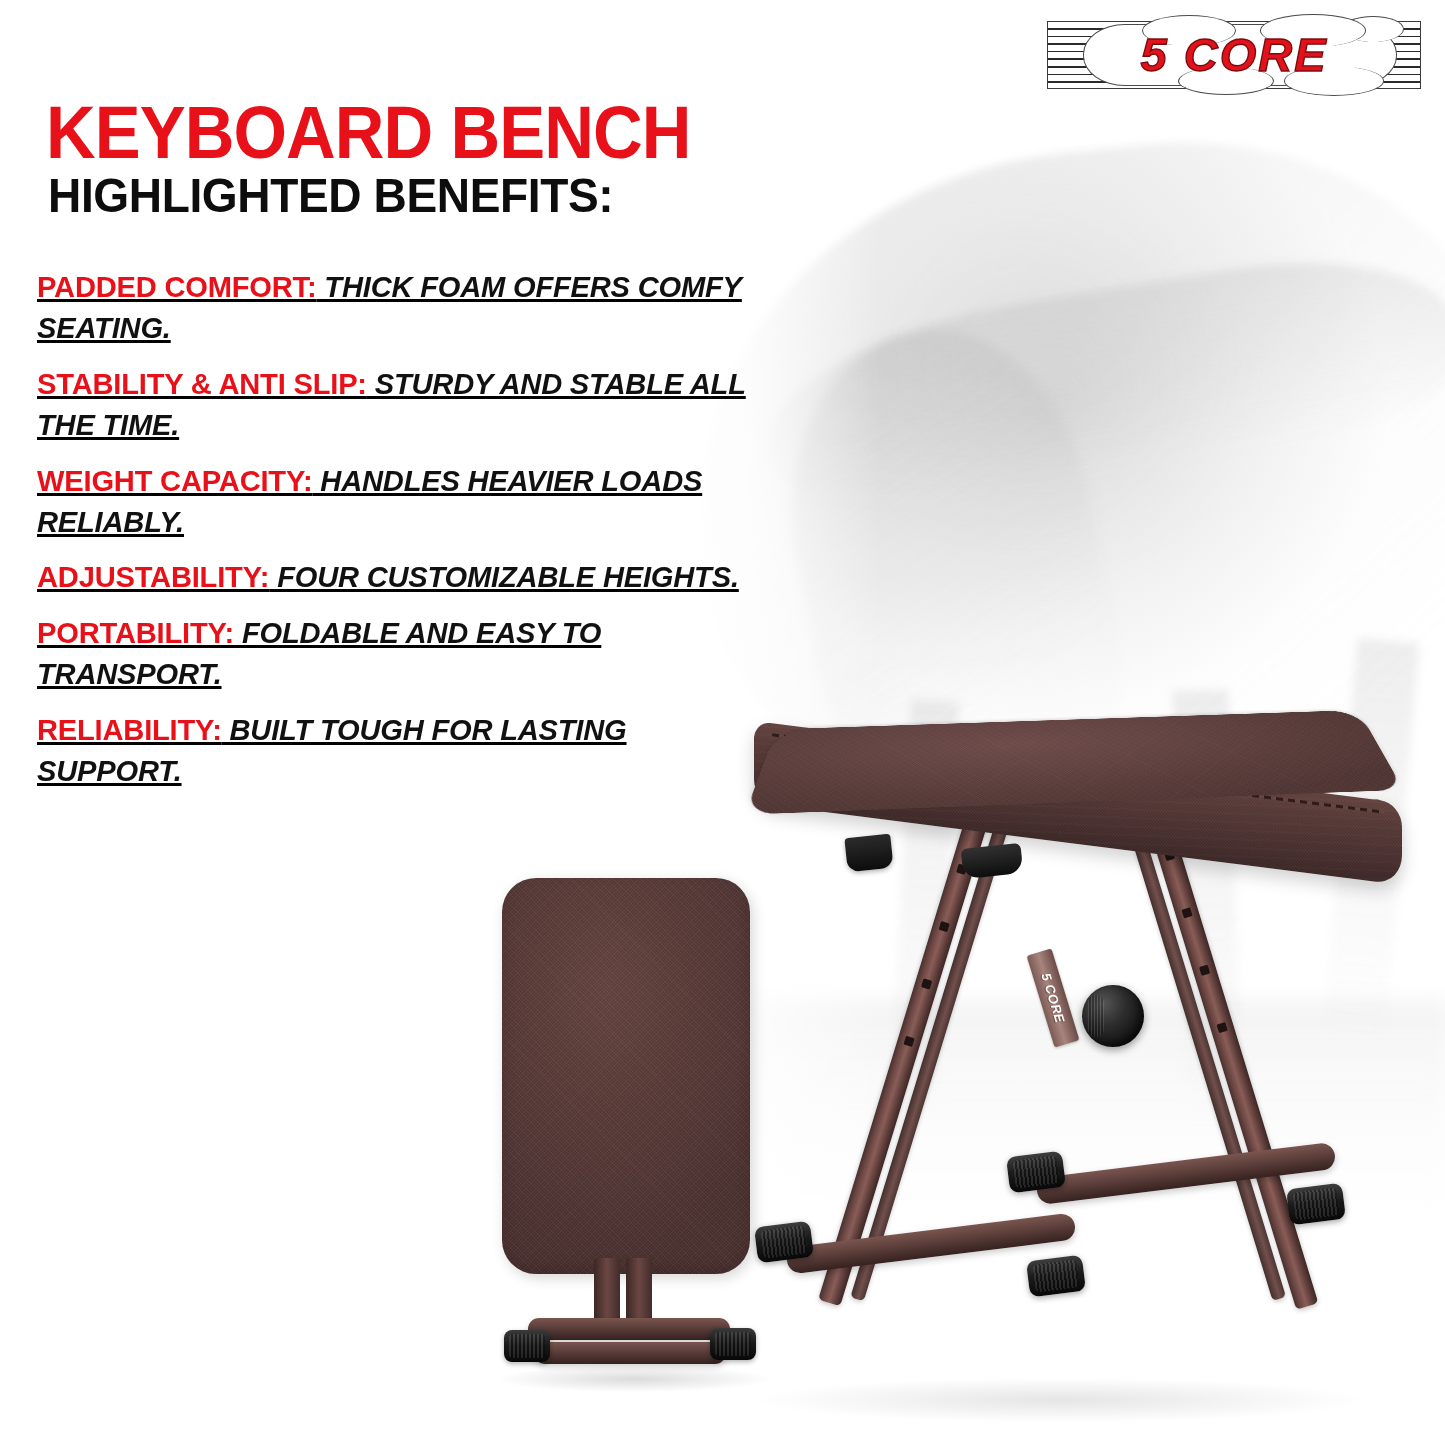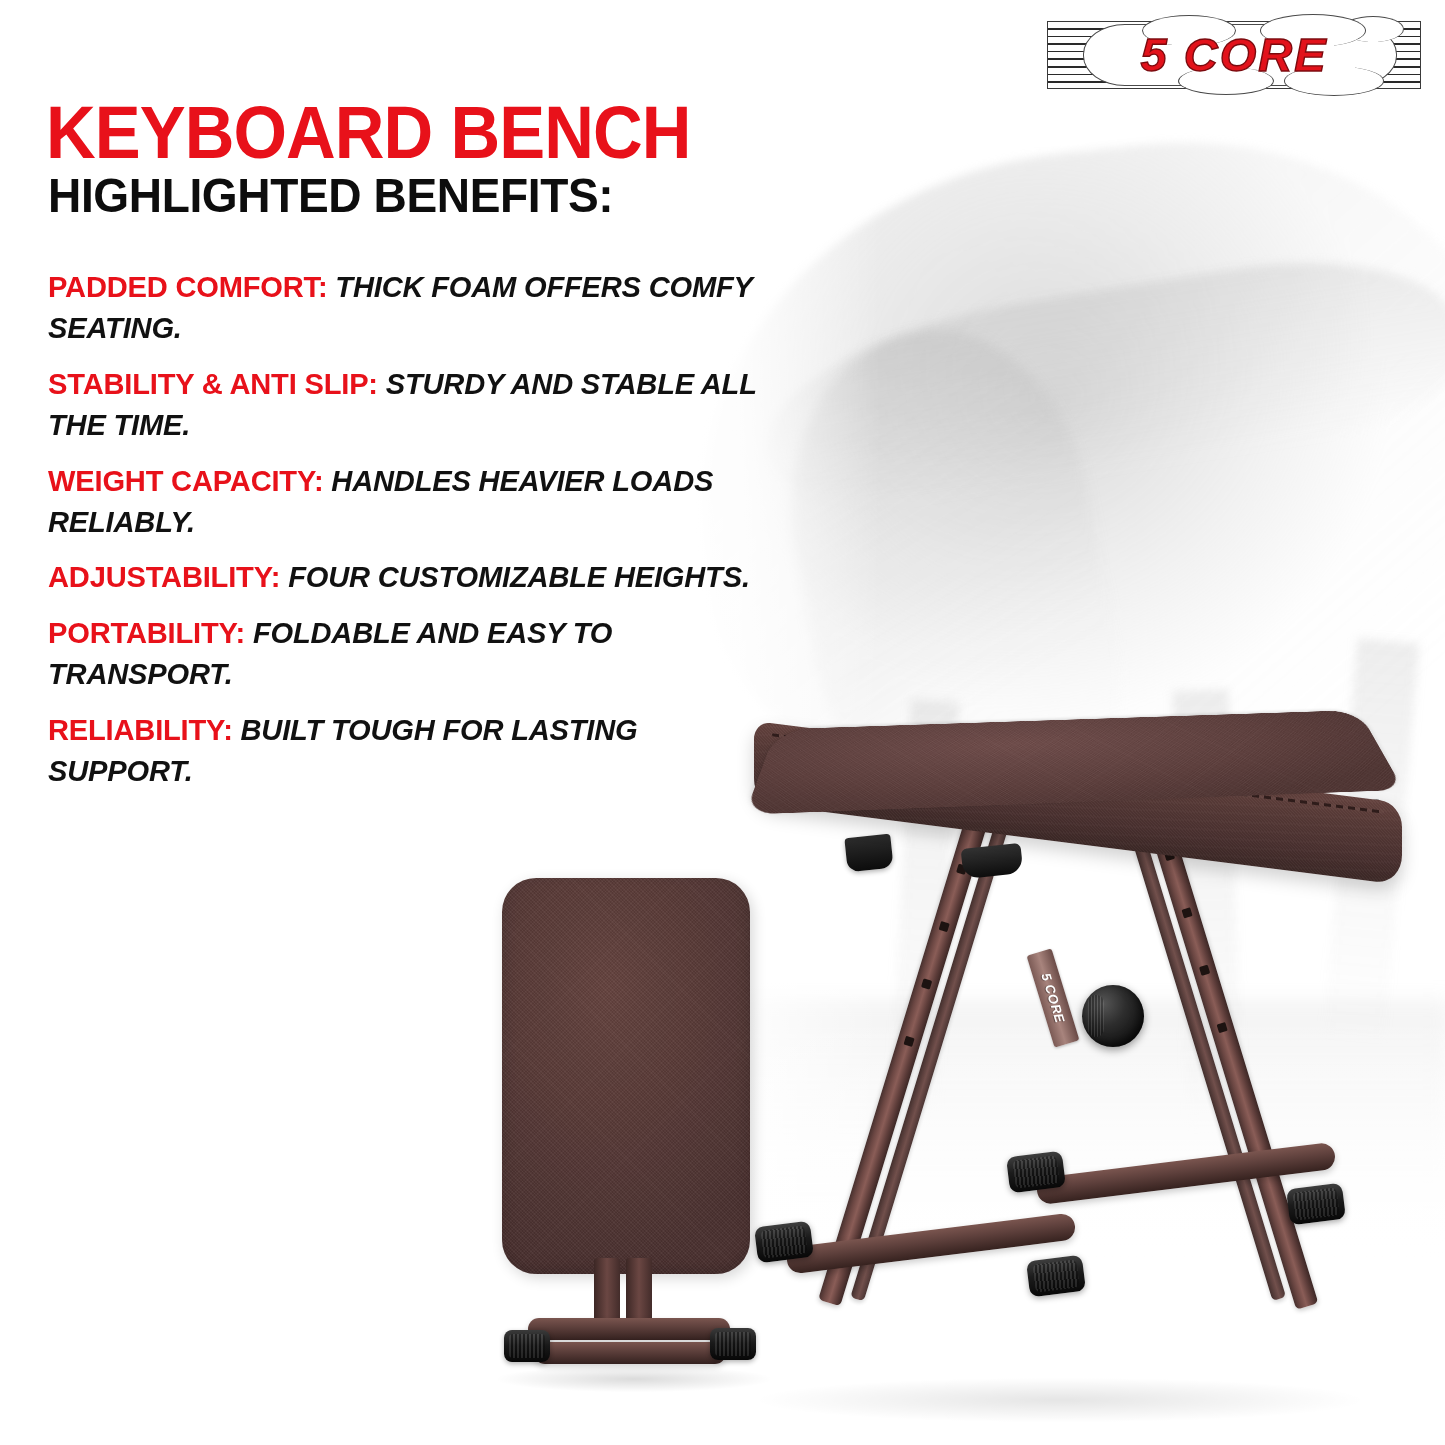--- a/index.html
+++ b/index.html
@@ -149,22 +149,23 @@
     letter-spacing:-0.4px;
     line-height:1;
     transform:scaleX(0.94);
     transform-origin:left top;
     white-space:nowrap;
   }
 
   
   .benefits {
     position:absolute;
-    left:48px; top:266px;
+    left:37px; top:266px;
     width:740px;
+    text-decoration:underline;
   }
   .benefit {
     margin-bottom:14px;
     font-size:30px;
     line-height:1.38;
     font-style:italic;
     font-weight:bold;
     color:#111111;
     letter-spacing:-0.2px;
     transform:scaleX(0.97);

